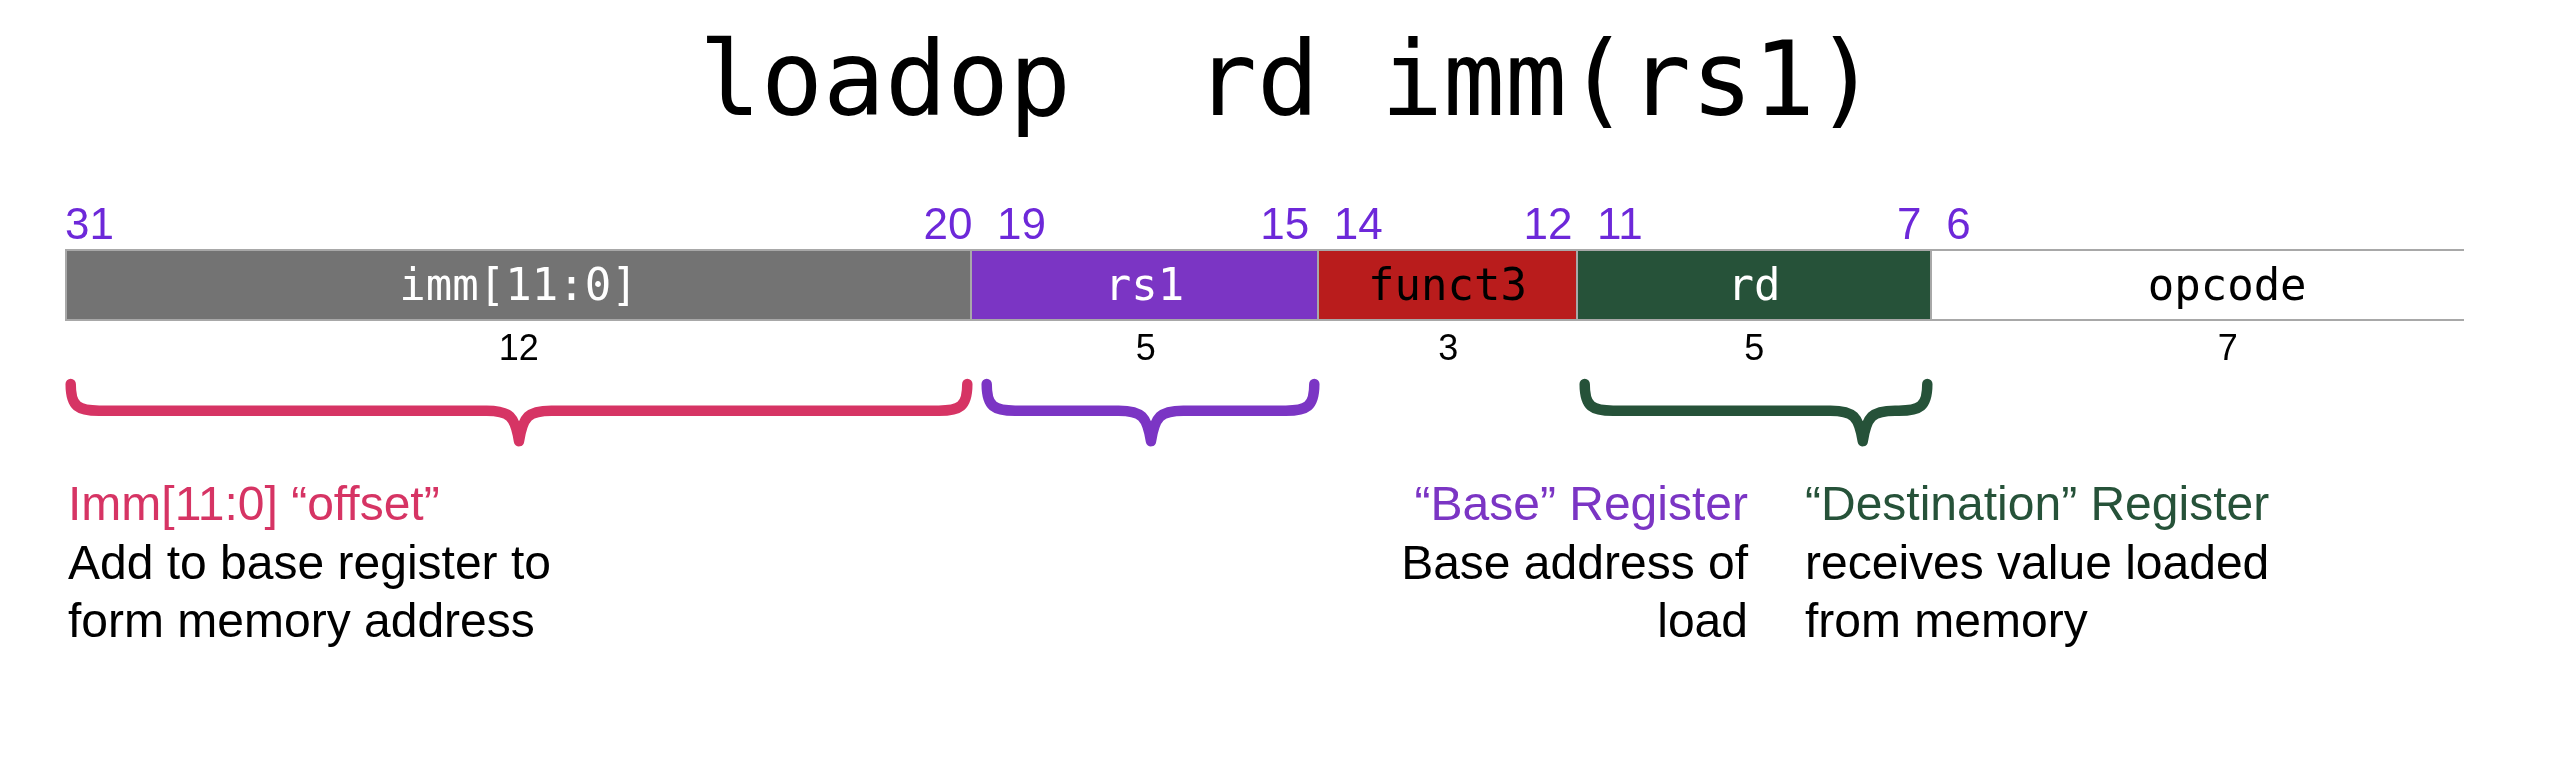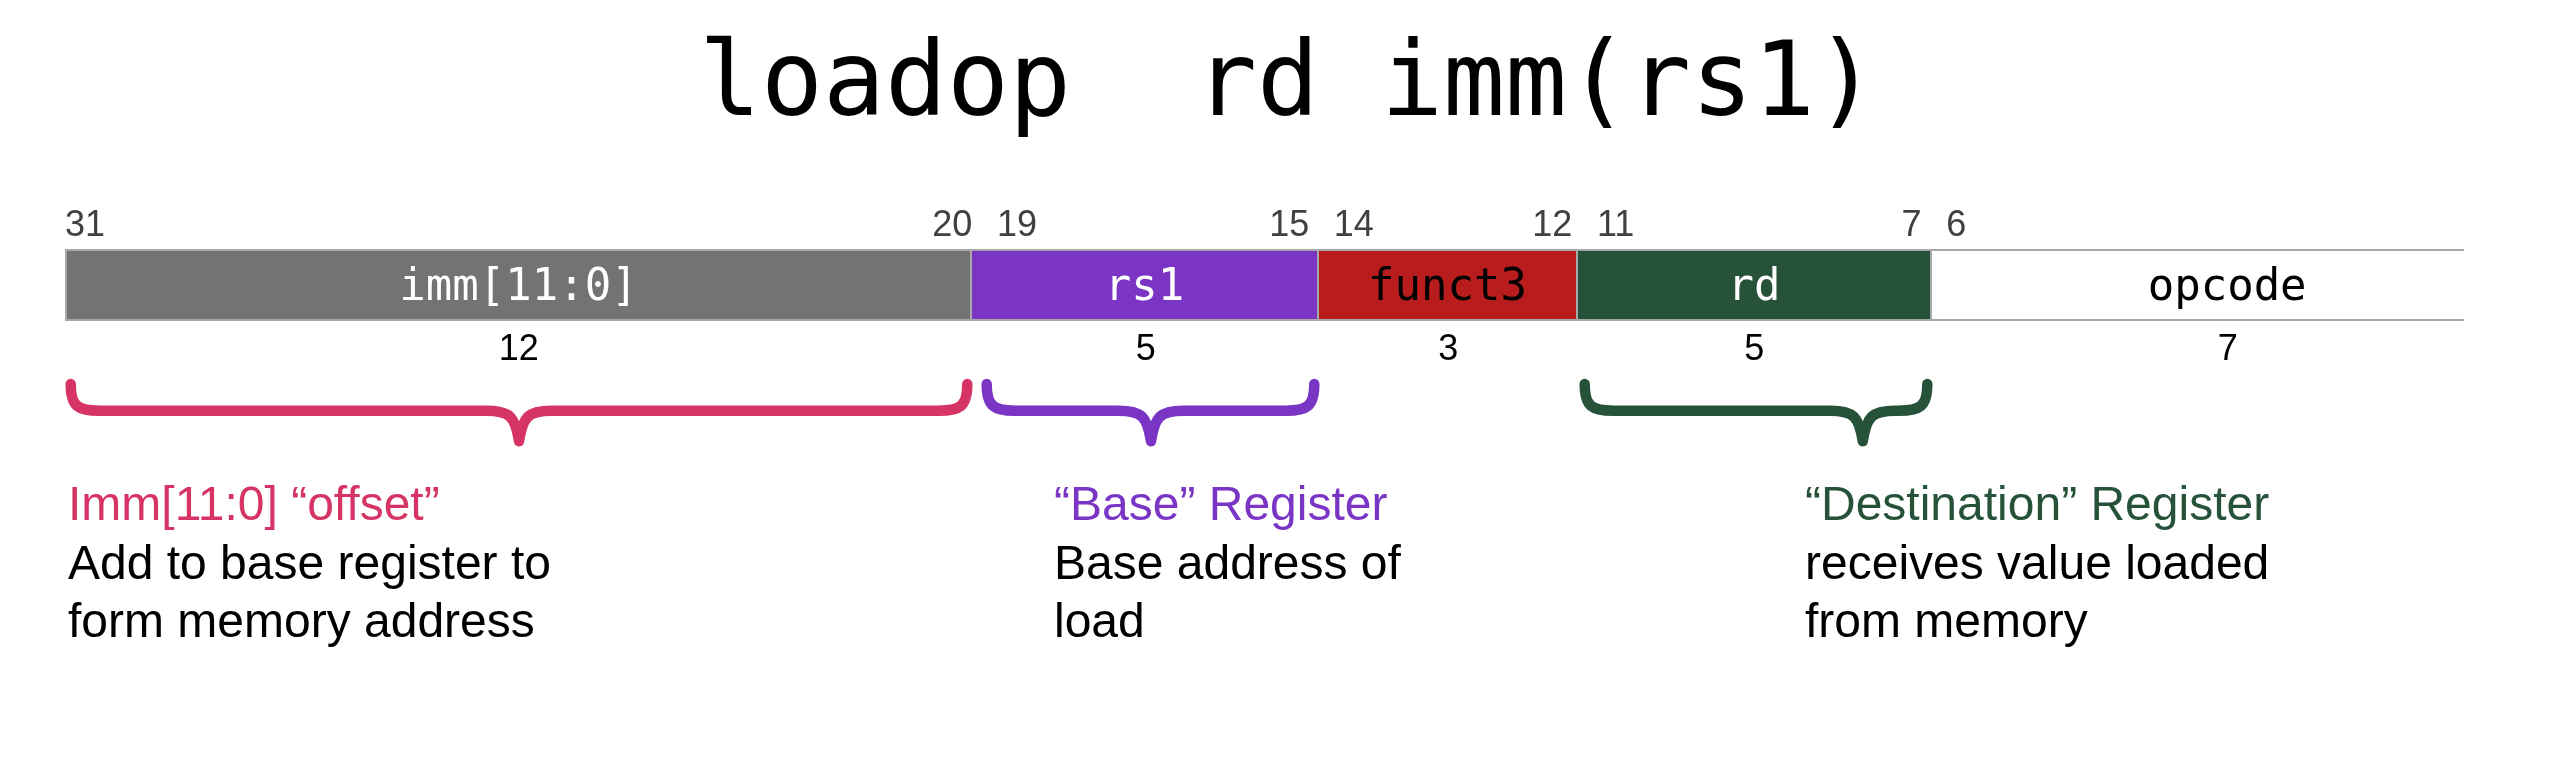--- a/index.html
+++ b/index.html
@@ -41,23 +41,23 @@
     position: absolute;
     left: 65px;
     top: 202px;
     width: 2459px;
     height: 44px;
   }
   .ruler .tick {
     position: absolute;
     top: 0;
     font-family: "Liberation Sans", sans-serif;
-    font-size: 36px;
+    font-size: 44px;
     line-height: 44px;
-    color: #404040;
+    color: #6d28d9;
     white-space: nowrap;
   }
   .ruler .tick.left  { transform: translateX(0); }
   .ruler .tick.right { transform: translateX(-100%); }
 
   
   .bar {
     position: absolute;
     left: 65px;
     top: 249px;
@@ -183,21 +183,21 @@
   </div>
 
   <div class="note" style="left:68px; top:475px; width:950px;">
     <div class="note-head" style="color:#D63464">Imm[11:0] “offset”</div>
     <div class="note-body">
       <div>Add to base register to</div>
       <div>form memory address</div>
     </div>
   </div>
 
-  <div class="note" style="left:1054px; top:475px; width:665px;">
+  <div class="note" style="left:1083px; top:475px; width:665px;text-align:right;">
     <div class="note-head" style="color:#7B35C4">“Base” Register</div>
     <div class="note-body">
       <div>Base address of</div>
       <div>load</div>
     </div>
   </div>
 
   <div class="note" style="left:1805px; top:475px; width:760px;">
     <div class="note-head" style="color:#265239">“Destination” Register</div>
     <div class="note-body">

